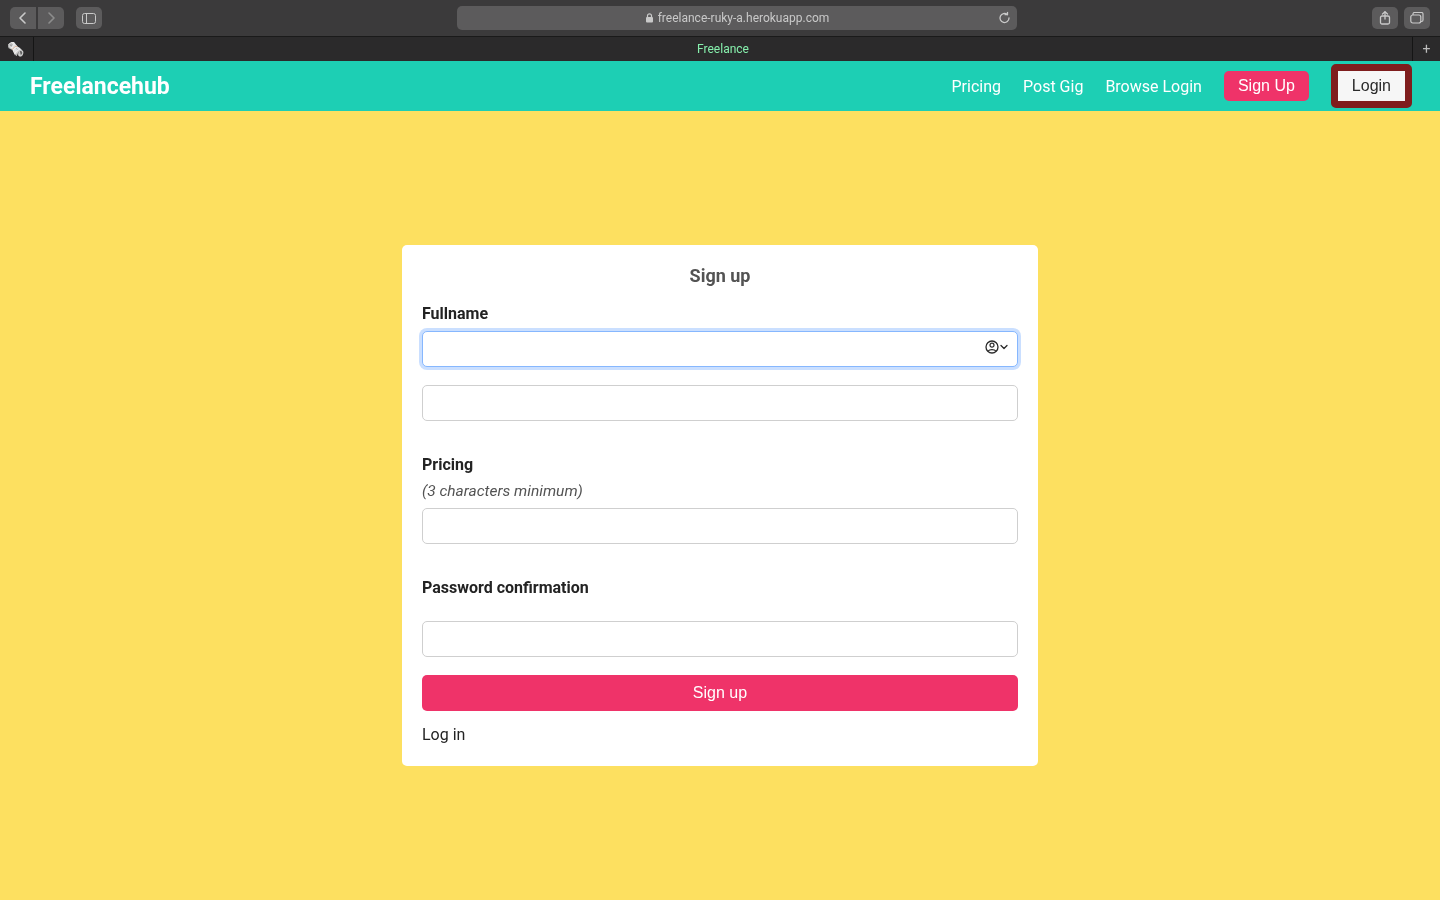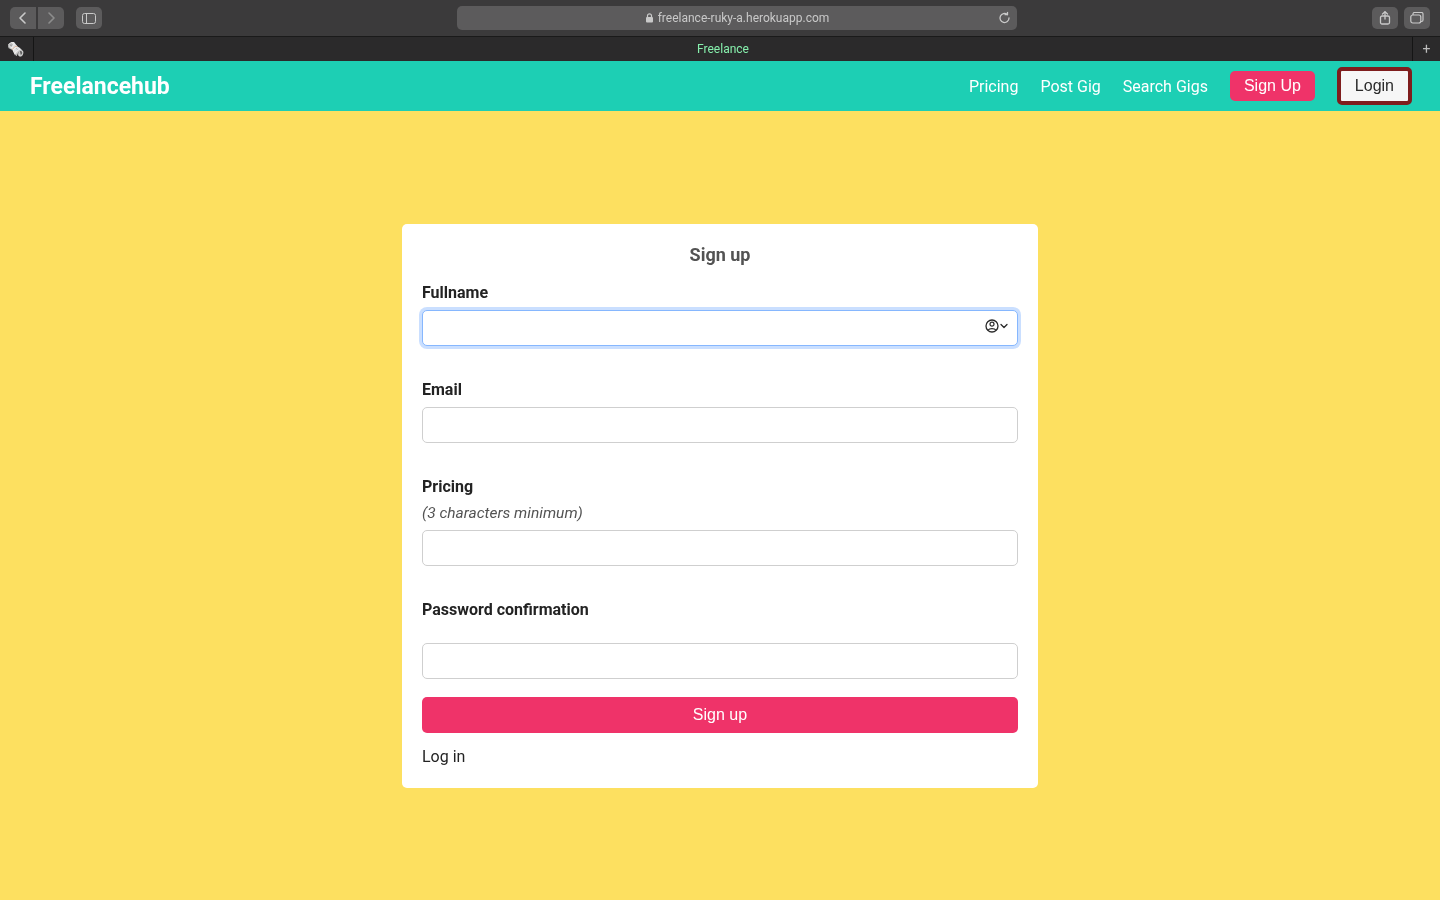--- a/index.html
+++ b/index.html
@@ -142,21 +142,21 @@
   }
   .nav-link { color: #fff; font-size: 16px; cursor: pointer; }
   .btn {
     font-size: 16px;
     padding: 6px 14px;
     border-radius: 5px;
     cursor: pointer;
     border: none;
   }
   .btn-signup { background: #ef3369; color: #fff; }
-  .btn-login { background: #f6f6f6; color: #2a2a2a; border: 4px solid #7f1d1d; }
+  .btn-login { background: #f6f6f6; color: #2a2a2a; border: 7px solid #7f1d1d; }
 
   
   .page {
     height: calc(900px - 36px - 25px - 50px);
     display: flex;
     align-items: center;
     justify-content: center;
   }
   .card {
     width: 636px;
@@ -293,21 +293,21 @@
   <div class="newtab">
     <span>+</span>
   </div>
 </div>
 
 <div class="site-nav">
   <div class="brand">Freelancehub</div>
   <div class="nav-links">
     <span class="nav-link">Pricing</span>
     <span class="nav-link">Post Gig</span>
-    <span class="nav-link">Search Gigs</span>
+    <span class="nav-link">Browse Login</span>
     <button class="btn btn-signup">Sign Up</button>
     <button class="btn btn-login">Login</button>
   </div>
 </div>
 
 <div class="page">
   <div class="card">
     <div class="card-title">Sign up</div>
 
     <label class="form-label">Fullname</label>
@@ -318,21 +318,20 @@
           <circle cx="7" cy="7" r="6" stroke="#2a2a2a" stroke-width="1.3" fill="none"></circle>
           <circle cx="7" cy="5.2" r="2" stroke="#2a2a2a" stroke-width="1.2" fill="none"></circle>
           <path d="M3 11.2 a4.5 3 0 0 1 8 0" stroke="#2a2a2a" stroke-width="1.2" fill="none"></path>
         </svg>
         <svg width="8" height="8" viewBox="0 0 8 8">
           <path d="M1 2.5 L4 5.5 L7 2.5" stroke="#2a2a2a" stroke-width="1.3" fill="none" stroke-linecap="round" stroke-linejoin="round"></path>
         </svg>
       </span>
     </div>
 
-    <label class="form-label">Email</label>
     <input class="text-input" type="text" value="" style="">
 
     <label class="form-label">Pricing</label>
     <div class="hint">(3 characters minimum)</div>
     <input class="text-input" type="password" value="" style="">
 
     <label class="form-label">Password confirmation</label>
     <div class="gap-extra"></div>
     <input class="text-input" type="password" value="" style="">
 

